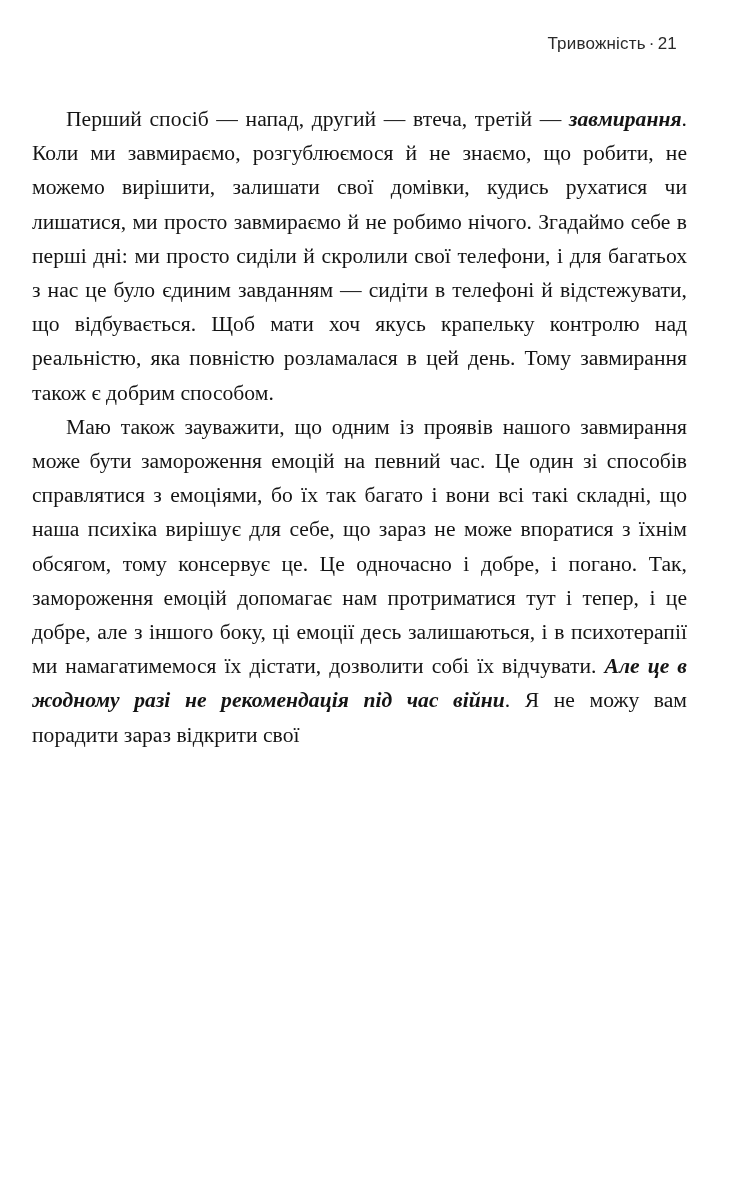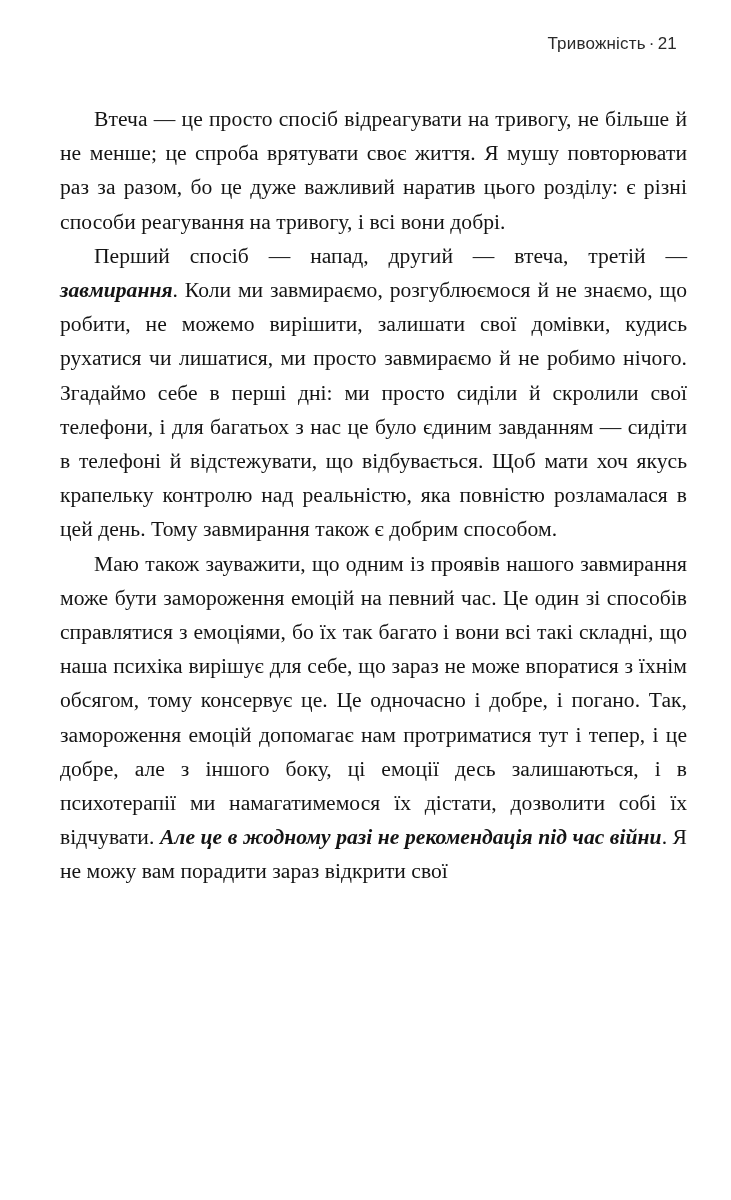--- a/index.html
+++ b/index.html
@@ -12,21 +12,21 @@
     height: 1200px;
     font-family: "Liberation Serif", serif;
     color: #1a1a1a;
     position: relative;
     overflow: hidden;
   }
   .page {
     width: 731px;
     height: 1200px;
     box-sizing: border-box;
-    padding: 28px 44px 20px 60px;
+    padding: 28px 44px 20px 32px;
     position: relative;
   }
   .running-head {
     text-align: right;
     font-family: "Liberation Sans", sans-serif;
     font-size: 17px;
     letter-spacing: 0.2px;
     color: #2a2a2a;
     padding-right: 10px;
     padding-top: 6px;
@@ -62,18 +62,17 @@
 </head>
 <body>
 
 <div class="page">
 
   <div class="running-head">
     <span>Тривожність</span><span class="sep">·</span><span>21</span>
   </div>
 
   <div class="body-text">
-    <p class="p2 indent"><span>Втеча — це просто спосіб відреагувати на тривогу, не більше й не менше; це спроба врятувати своє життя. Я мушу повторювати раз за разом, бо це дуже важливий наратив цього розділу: є різні способи реагування на тривогу, і всі вони добрі.</span></p>
     <p class="p3 indent"><span>Перший спосіб — напад, другий — втеча, третій — </span><b>завмирання</b><span>. Коли ми завмираємо, розгублюємося й не знаємо, що робити, не можемо вирішити, залишати свої домівки, кудись рухатися чи лишатися, ми просто завмираємо й не робимо нічого. Згадаймо себе в перші дні: ми просто сиділи й скролили свої телефони, і для багатьох з нас це було єдиним завданням — сидіти в телефоні й відстежувати, що відбувається. Щоб мати хоч якусь крапельку контролю над реальністю, яка повністю розламалася в цей день. Тому завмирання також є добрим способом.</span></p>
     <p class="p4 indent"><span>Маю також зауважити, що одним із проявів нашого завмирання може бути замороження емоцій на певний час. Це один зі способів справлятися з емоціями, бо їх так багато і вони всі такі складні, що наша психіка вирішує для себе, що зараз не може впоратися з їхнім обсягом, тому консервує це. Це одночасно і добре, і погано. Так, замороження емоцій допомагає нам протриматися тут і тепер, і це добре, але з іншого боку, ці емоції десь залишаються, і в психотерапії ми намагатимемося їх дістати, дозволити собі їх відчувати. </span><b>Але це в жодному разі не рекомендація під час війни</b><span>. Я не можу вам порадити зараз відкрити свої</span></p>
   </div>
 
 </div>
 
 </body></html>

